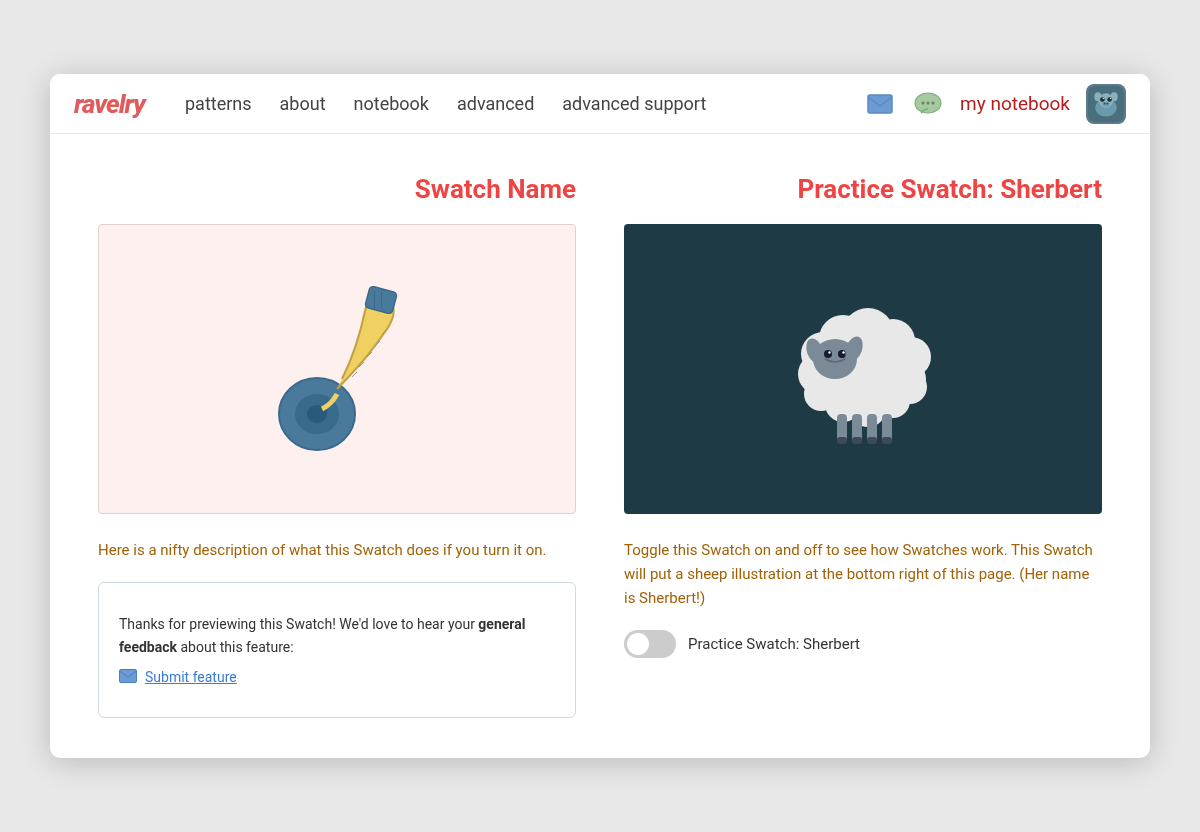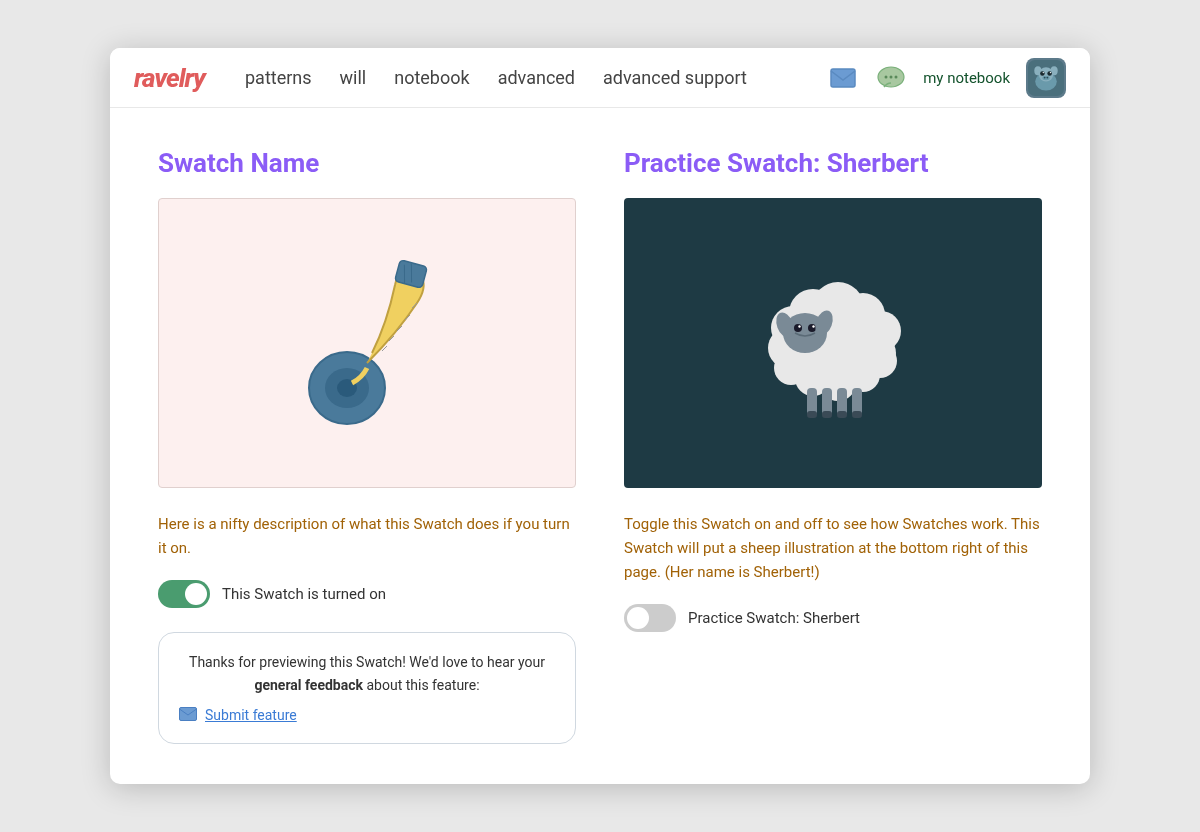--- a/index.html
+++ b/index.html
@@ -5,21 +5,21 @@
     * { box-sizing: border-box; margin: 0; padding: 0; }
     body {
       background: #e8e8e8;
       font-family: -apple-system, BlinkMacSystemFont, 'Segoe UI', Roboto, sans-serif;
       display: flex;
       justify-content: center;
       align-items: center;
       min-height: 100vh;
     }
     .browser-window {
-      width: 980px;
+      width: 1100px;
       background: #fff;
       border-radius: 10px;
       box-shadow: 0 4px 30px rgba(0,0,0,0.2);
       overflow: hidden;
     }
     
     .navbar {
       background: #fff;
       border-bottom: 1px solid #e8e8e8;
       display: flex;
@@ -57,22 +57,22 @@
     .nav-icon {
       width: 32px;
       height: 32px;
       display: flex;
       align-items: center;
       justify-content: center;
       font-size: 20px;
       cursor: pointer;
     }
     .nav-notebook {
-      font-size: 15px;
-      color: #14532d;
+      font-size: 19px;
+      color: #b91c1c;
       cursor: pointer;
     }
     .avatar {
       width: 40px;
       height: 40px;
       border-radius: 8px;
       background: #5c7a8a;
       overflow: hidden;
       display: flex;
       align-items: center;
@@ -91,22 +91,23 @@
     }
     .col-left {
       flex: 1;
     }
     .col-right {
       flex: 1;
     }
     .section-title {
       font-size: 26px;
       font-weight: 700;
-      color: #8b5cf6;
+      color: #ef4444;
       margin-bottom: 20px;
+      text-align: right;
     }
     
     .swatch-image-left {
       width: 100%;
       height: 290px;
       background: #fdf0ef;
       border: 1px solid #e0d0ce;
       border-radius: 4px;
       display: flex;
       align-items: center;
@@ -173,24 +174,23 @@
       font-size: 11px;
       font-weight: bold;
     }
     .toggle-label {
       font-size: 15px;
       color: #333;
     }
     
     .feedback-box {
       border: 1px solid #d0d8e0;
-      border-radius: 16px;
-      padding: 18px 20px;
+      border-radius: 6px;
+      padding: 30px 20px;
       background: #fff;
-      text-align: center;
     }
     .feedback-text {
       font-size: 14px;
       color: #333;
       line-height: 1.6;
       margin-bottom: 10px;
     }
     .feedback-text strong {
       font-weight: 700;
     }
@@ -219,21 +219,21 @@
   </style>
 </head>
 <body>
 
 <div class="browser-window">
 
   <nav class="navbar">
     <div class="logo">ravelry</div>
     <div class="nav-links">
       <a class="nav-link">patterns</a>
-      <a class="nav-link">will</a>
+      <a class="nav-link">about</a>
       <a class="nav-link">notebook</a>
       <a class="nav-link">advanced</a>
       <a class="nav-link">advanced support</a>
     </div>
     <div class="nav-right">
       <div class="nav-icon">
 
         <svg width="26" height="20" viewBox="0 0 26 20" fill="none" xmlns="http://www.w3.org/2000/svg">
           <rect x="1" y="1" width="24" height="18" rx="2" fill="#6b9bd2" stroke="#5a8ac0" stroke-width="1.5"></rect>
           <path d="M1 3 L13 12 L25 3" stroke="#5a8ac0" stroke-width="1.5" fill="none"></path>
@@ -297,27 +297,20 @@
           <rect x="130" y="20" width="28" height="22" rx="4" fill="#4a7a9b" stroke="#3a6a8b" stroke-width="1.5" transform="rotate(15, 144, 31)"></rect>
           <line x1="135" y1="22" x2="140" y2="40" stroke="#3a6a8b" stroke-width="1" transform="rotate(15,137,31)"></line>
           <line x1="142" y1="21" x2="147" y2="39" stroke="#3a6a8b" stroke-width="1" transform="rotate(15,144,30)"></line>
 
           <path d="M100 125 Q95 135 85 140" fill="none" stroke="#f0d060" stroke-width="5"></path>
         </svg>
       </div>
 
       <p class="description-text">Here is a nifty description of what this Swatch does if you turn it on.</p>
 
-      <div class="toggle-row">
-        <div class="toggle-switch">
-          <div class="toggle-knob"></div>
-          <span class="toggle-check">✓</span>
-        </div>
-        <span class="toggle-label">This Swatch is turned on</span>
-      </div>
 
       <div class="feedback-box">
         <p class="feedback-text">
           <span>Thanks for previewing this Swatch! We'd love to hear your </span><strong>general feedback</strong><span> about this feature:</span>
         </p>
         <a class="feedback-link">
           <span class="envelope-icon">
             <svg width="18" height="14" viewBox="0 0 18 14" xmlns="http://www.w3.org/2000/svg">
               <rect x="0.5" y="0.5" width="17" height="13" rx="1.5" fill="#6b9bd2" stroke="#4a7fc2" stroke-width="1"></rect>
               <path d="M0.5 2 L9 8 L17.5 2" stroke="#4a7fc2" stroke-width="1" fill="none"></path>

